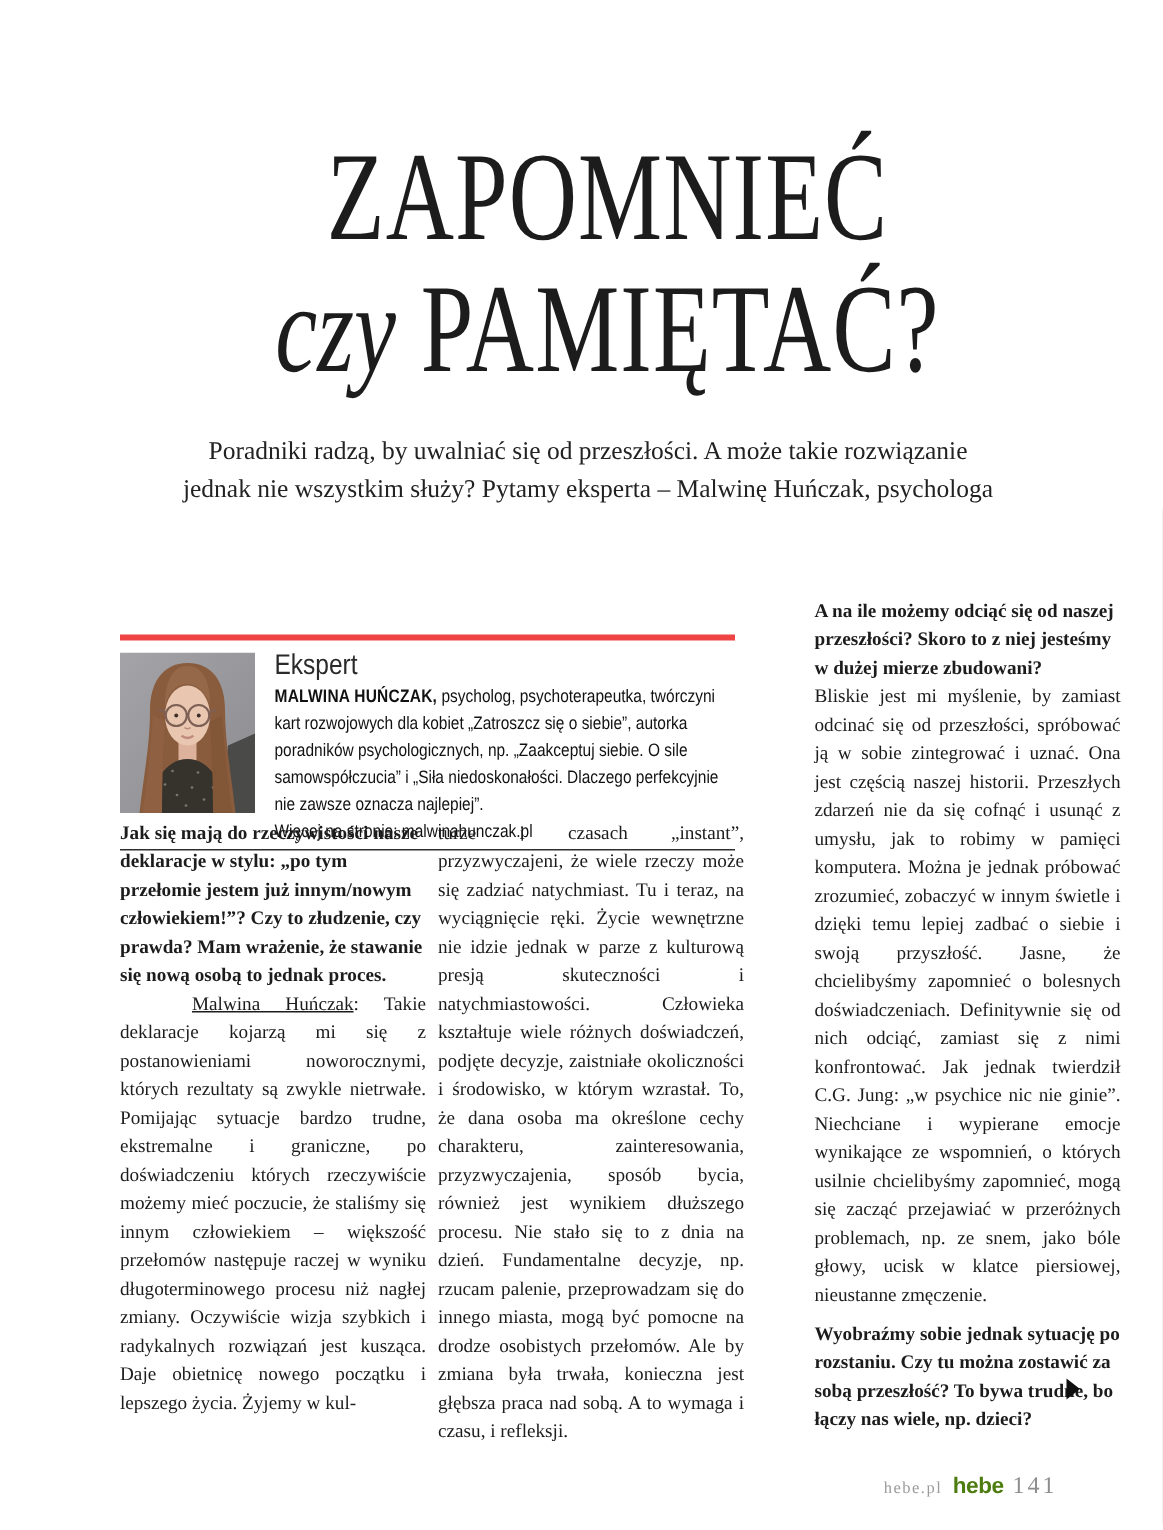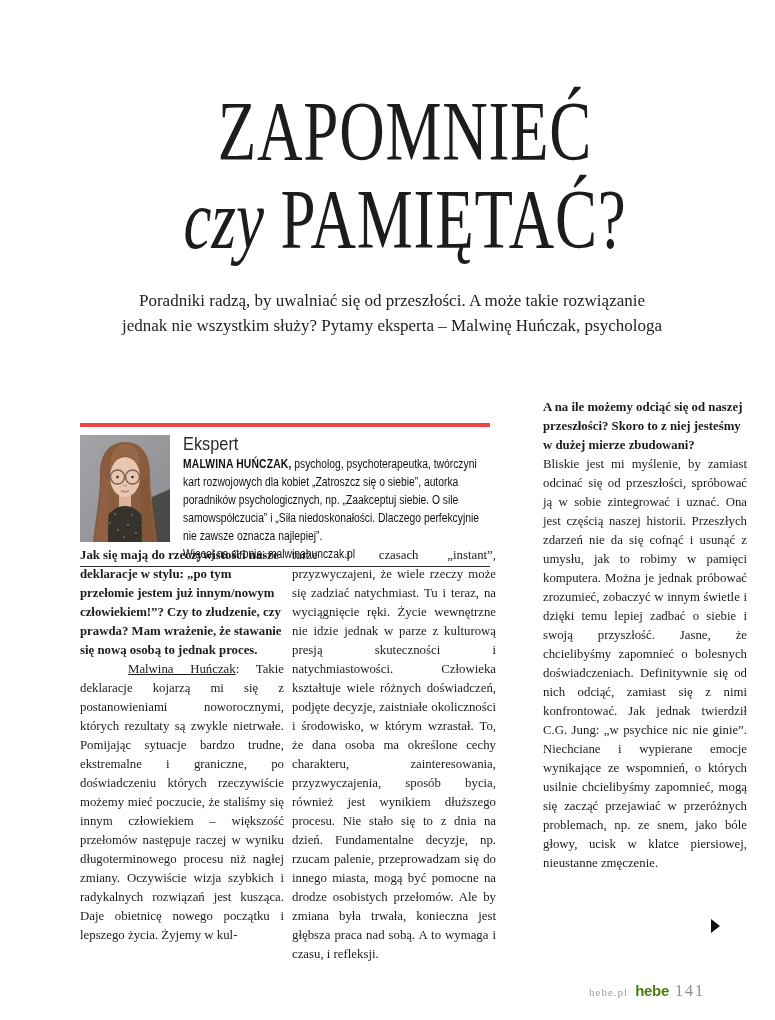--- a/index.html
+++ b/index.html
@@ -116,20 +116,21 @@
     <p class="a"><span class="u">Malwina Huńczak</span><span>: Takie deklaracje kojarzą mi się z postanowieniami noworocznymi, których rezultaty są zwykle nietrwałe. Pomijając sytuacje bardzo trudne, ekstremalne i graniczne, po doświadczeniu których rzeczywiście możemy mieć poczucie, że staliśmy się innym człowiekiem – większość przełomów następuje raczej w wyniku długoterminowego procesu niż nagłej zmiany. Oczywiście wizja szybkich i radykalnych rozwiązań jest kusząca. Daje obietnicę nowego początku i lepszego życia. Żyjemy w kul-</span></p>
   </div>
 
   <div class="col col-2">
     <p class="a">turze i czasach „instant”, przyzwyczajeni, że wiele rzeczy może się zadziać natychmiast. Tu i teraz, na wyciągnięcie ręki. Życie wewnętrzne nie idzie jednak w parze z kulturową presją skuteczności i natychmiastowości. Człowieka kształtuje wiele różnych doświadczeń, podjęte decyzje, zaistniałe okoliczności i środowisko, w którym wzrastał. To, że dana osoba ma określone cechy charakteru, zainteresowania, przyzwyczajenia, sposób bycia, również jest wynikiem dłuższego procesu. Nie stało się to z dnia na dzień. Fundamentalne decyzje, np. rzucam palenie, przeprowadzam się do innego miasta, mogą być pomocne na drodze osobistych przełomów. Ale by zmiana była trwała, konieczna jest głębsza praca nad sobą. A to wymaga i czasu, i refleksji.</p>
   </div>
 
   <div class="col col-3">
     <p class="q">A na ile możemy odciąć się od naszej przeszłości? Skoro to z niej jesteśmy w dużej mierze zbudowani?</p>
     <p class="a">Bliskie jest mi myślenie, by zamiast odcinać się od przeszłości, spróbować ją w sobie zintegrować i uznać. Ona jest częścią naszej historii. Przeszłych zdarzeń nie da się cofnąć i usunąć z umysłu, jak to robimy w pamięci komputera. Można je jednak próbować zrozumieć, zobaczyć w innym świetle i dzięki temu lepiej zadbać o siebie i swoją przyszłość. Jasne, że chcielibyśmy zapomnieć o bolesnych doświadczeniach. Definitywnie się od nich odciąć, zamiast się z nimi konfrontować. Jak jednak twierdził C.G. Jung: „w psychice nic nie ginie”. Niechciane i wypierane emocje wynikające ze wspomnień, o których usilnie chcielibyśmy zapomnieć, mogą się zacząć przejawiać w przeróżnych problemach, np. ze snem, jako bóle głowy, ucisk w klatce piersiowej, nieustanne zmęczenie.</p>
+    <p class="q q2">Wyobraźmy sobie jednak sytuację po rozstaniu. Czy tu można zostawić za sobą przeszłość? To bywa trudne, bo łączy nas wiele, np. dzieci?</p>
   </div>
 
   <div class="next-arrow"></div>
 
   <footer class="footer">
     <span class="f-site">hebe.pl</span><span class="f-logo">hebe</span><span class="f-page">141</span>
   </footer>
 
 </div>
 

